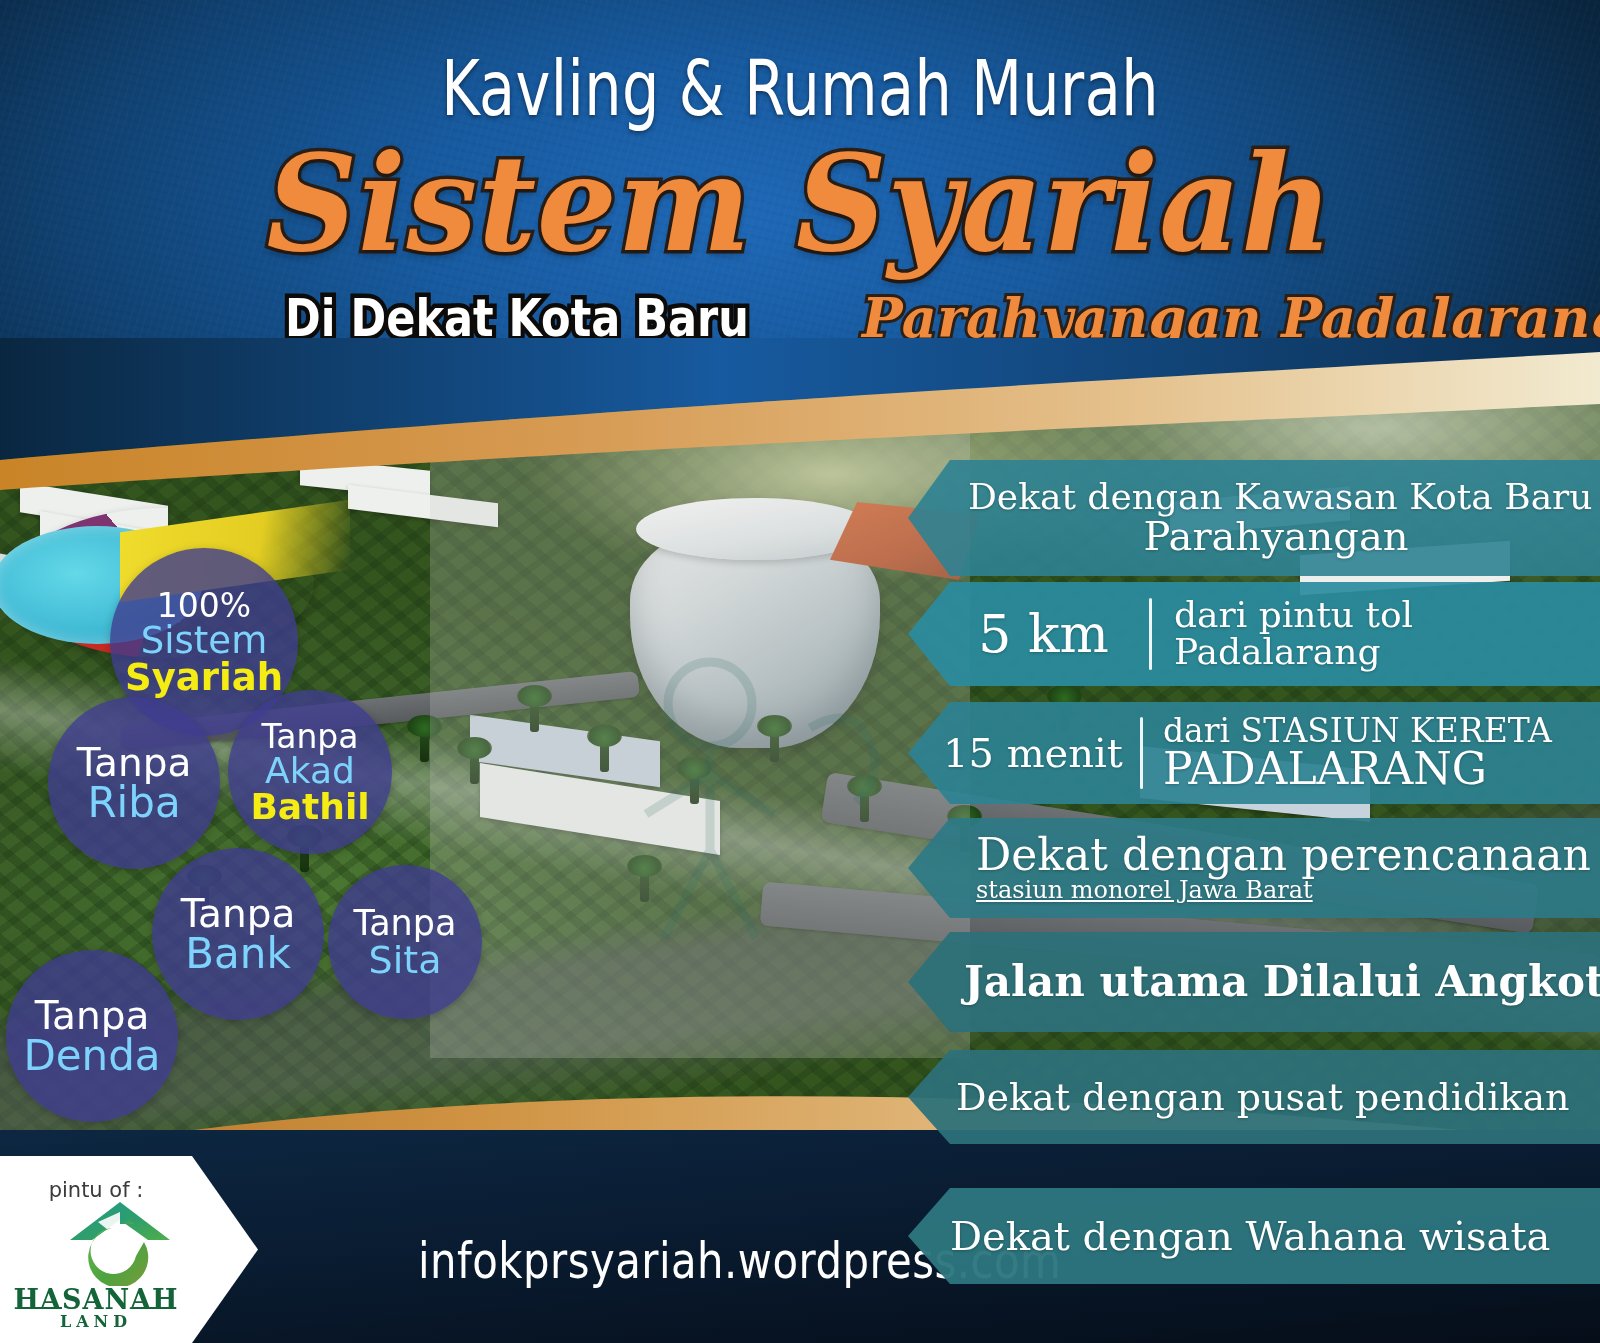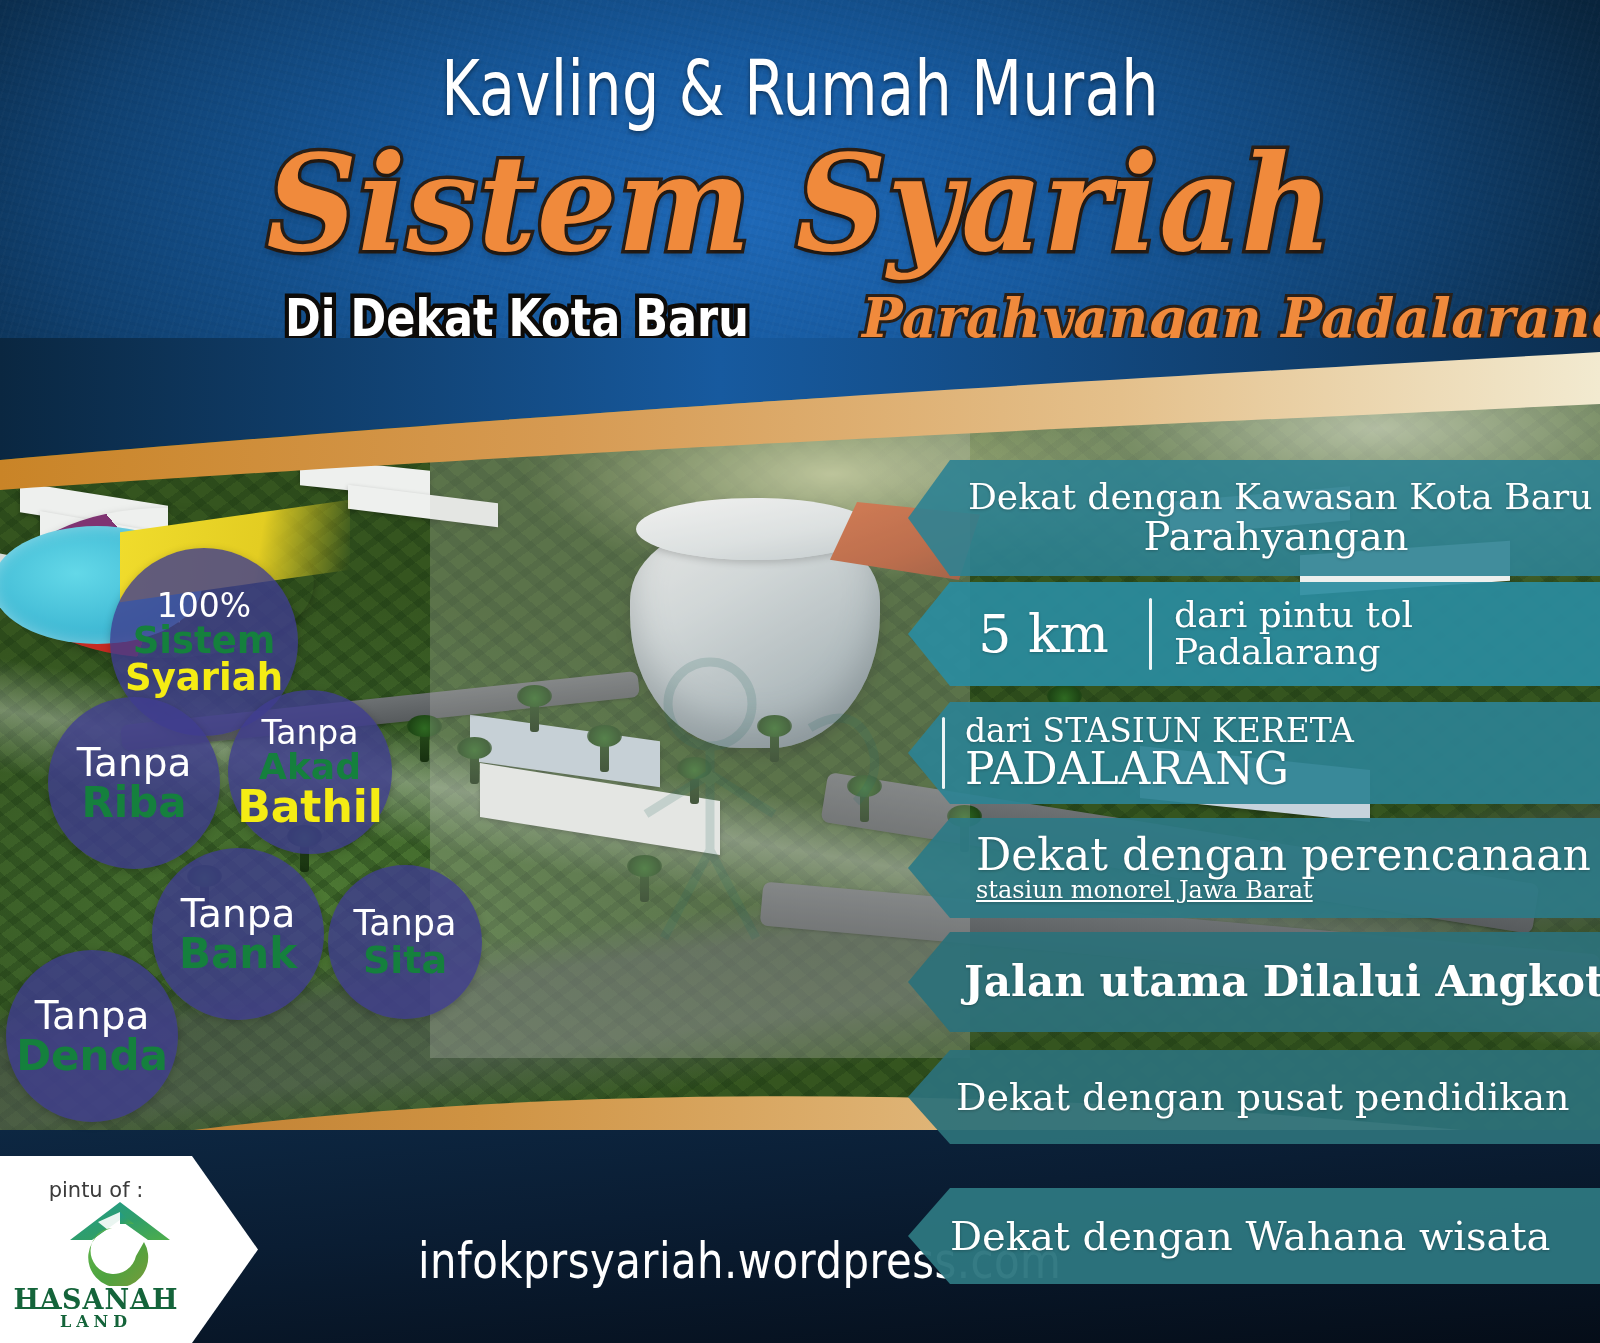--- a/index.html
+++ b/index.html
@@ -217,21 +217,21 @@
     position:absolute; border-radius:50%;
     background:rgba(62,60,142,.80);
     display:flex; flex-direction:column;
     align-items:center; justify-content:center;
     text-align:center; line-height:1.0;
     font-family:"DejaVu Sans","Liberation Sans", sans-serif;
     color:#ffffff;
     box-shadow:0 2px 8px rgba(0,0,0,.22);
   }
   .circle .l1{ color:#ffffff; font-weight:400; }
-  .circle .l2{ color:#15803d; font-weight:700; }
+  .circle .l2{ color:#7dd3fc; font-weight:400; }
   .circle .l3{ color:#f5ec14; font-weight:700; }
 
   
   .banner{
     position:absolute;
     display:flex; align-items:center;
     color:#ffffff;
     font-family:"DejaVu Serif","Liberation Serif", serif;
     clip-path:polygon(42px 0, 100% 0, 100% 100%, 42px 100%, 0 50%);
   }
@@ -390,21 +390,21 @@
   </div>
 
   <div class="circle" style="left:48px; top:697px; width:172px; height:172px;">
     <span class="l1" style="font-size:39px;">Tanpa</span>
     <span class="l2" style="font-size:42px;">Riba</span>
   </div>
 
   <div class="circle" style="left:228px; top:690px; width:164px; height:164px;">
     <span class="l1" style="font-size:33px;">Tanpa</span>
     <span class="l2" style="font-size:36px;">Akad</span>
-    <span class="l3" style="font-size:44px;">Bathil</span>
+    <span class="l3" style="font-size:36px;">Bathil</span>
   </div>
 
   <div class="circle" style="left:152px; top:848px; width:172px; height:172px;">
     <span class="l1" style="font-size:39px;">Tanpa</span>
     <span class="l2" style="font-size:42px;">Bank</span>
   </div>
 
   <div class="circle" style="left:328px; top:865px; width:154px; height:154px;">
     <span class="l1" style="font-size:35px;">Tanpa</span>
     <span class="l2" style="font-size:38px;">Sita</span>
@@ -424,20 +424,21 @@
 
   <div class="banner" style="left:908px; top:582px; width:700px; height:104px;
               background:rgba(42,140,159,.92); padding-left:52px;">
     <div class="stat" style="font-size:52px; width:176px;">5 km</div>
     <div class="sep" style="height:72px; margin:0 22px;"></div>
     <div class="desc" style="font-size:36px;">dari pintu tol Padalarang</div>
   </div>
 
   <div class="banner" style="left:908px; top:702px; width:700px; height:102px;
               background:rgba(45,130,146,.92); padding-left:26px;">
+    <div class="stat" style="font-size:40px; width:198px;">15 menit</div>
     <div class="sep" style="height:72px; margin:0 20px 0 8px;"></div>
     <div>
       <div class="desc" style="font-size:33px;">dari STASIUN KERETA</div>
       <div class="desc" style="font-size:44px;">PADALARANG</div>
     </div>
   </div>
 
   <div class="banner" style="left:908px; top:818px; width:700px; height:100px;
               background:rgba(45,122,133,.92); flex-direction:column;
               align-items:flex-start; justify-content:center; padding-left:68px;">

